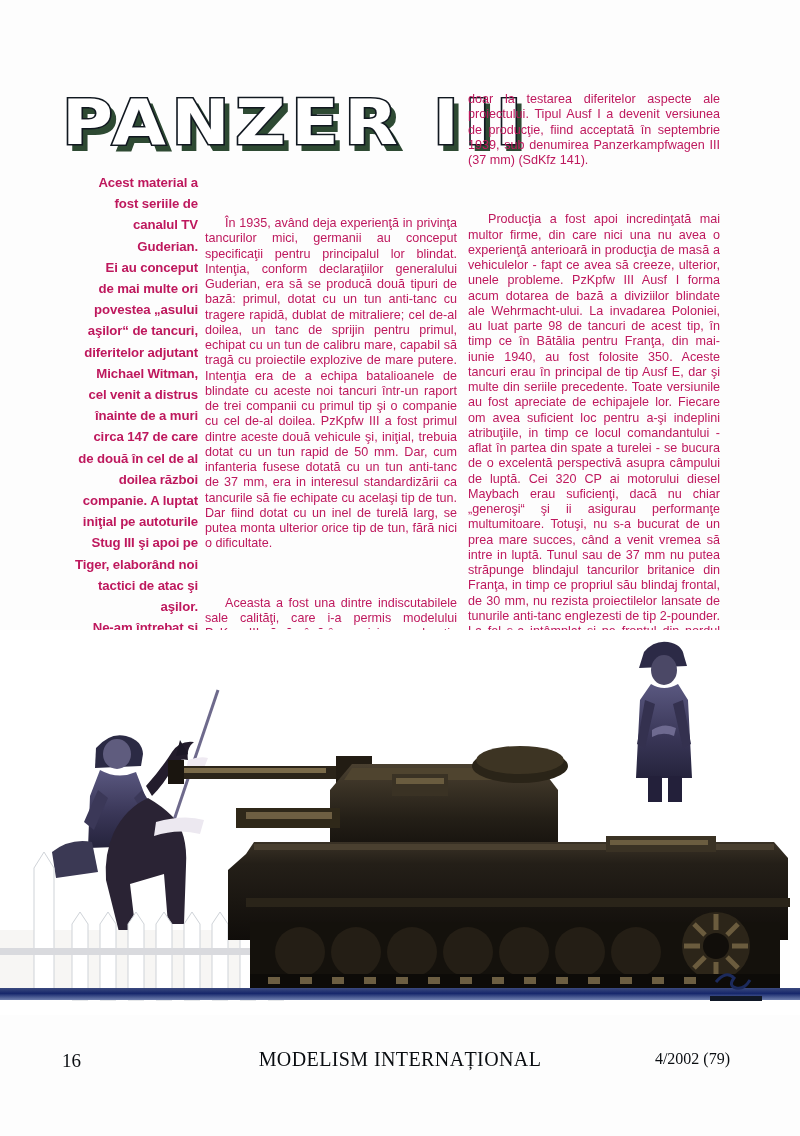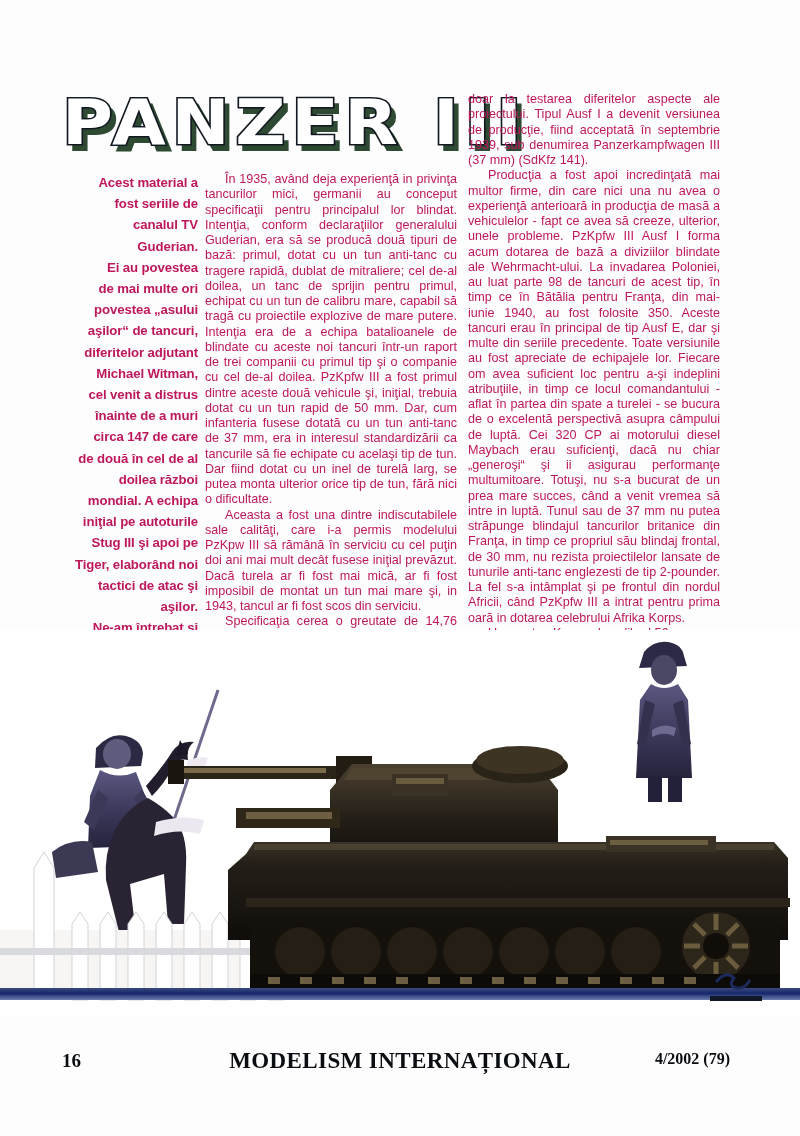--- a/index.html
+++ b/index.html
@@ -82,20 +82,21 @@
     line-height: 15.25px;
     text-align: justify;
   }
   .col p {
     margin: 0;
     text-align: justify;
     text-justify: inter-word;
   }
   .col p.indent {
     text-indent: 20px;
+    margin-top: 44px;
   }
   .col p.last {
     text-align: left;
   }
   #col-left p {
     margin: 0;
     text-align: right;
   }
 
   
@@ -151,36 +152,36 @@
   #illustration svg { display: block; }
 
   
   #footer {
     position: absolute;
     left: 0;
     top: 1050px;
     width: 792px;
     height: 34px;
     font-family: "Liberation Serif", serif;
-    font-weight: 700;
+    font-weight: 400;
     color: #0a0d11;
   }
   #footer-page {
     position: absolute;
     left: 62px;
     top: 0;
     font-size: 19px;
   }
   #footer-title {
     position: absolute;
     left: 0;
     top: -2px;
     width: 800px;
     text-align: center;
-    font-size: 23px;
+    font-size: 20px;
     letter-spacing: 0.4px;
   }
   #footer-issue {
     position: absolute;
     right: 62px;
     top: 0;
     font-size: 16px;
   }
 </style>
 </head>
@@ -191,32 +192,32 @@
   <div id="title-block">
     <div id="title-shadow">PANZER III</div>
     <div id="title-main">PANZER III</div>
   </div>
 
   <div class="col" id="col-left">
     <p>Acest material a</p>
     <p>fost seriile de</p>
     <p>canalul TV</p>
     <p>Guderian.</p>
-    <p>Ei au povestea</p>
+    <p>Ei au conceput</p>
     <p>de mai multe ori</p>
     <p>povestea „asului</p>
     <p>aşilor“ de tancuri,</p>
     <p>diferitelor adjutant</p>
     <p>Michael Witman,</p>
     <p>cel venit a distrus</p>
     <p>înainte de a muri</p>
     <p>circa 147 de care</p>
     <p>de două în cel de al</p>
     <p>doilea război</p>
-    <p>mondial. A echipa</p>
+    <p>companie. A luptat</p>
     <p>iniţial pe autoturile</p>
     <p>Stug III şi apoi pe</p>
     <p>Tiger, elaborând noi</p>
     <p>tactici de atac şi</p>
     <p>aşilor.</p>
     <p>Ne-am întrebat şi</p>
     <p>noi: „Care este asul</p>
     <p>no.1 al blindatelor</p>
     <p>din Armata</p>
     <p>Română?</p>

